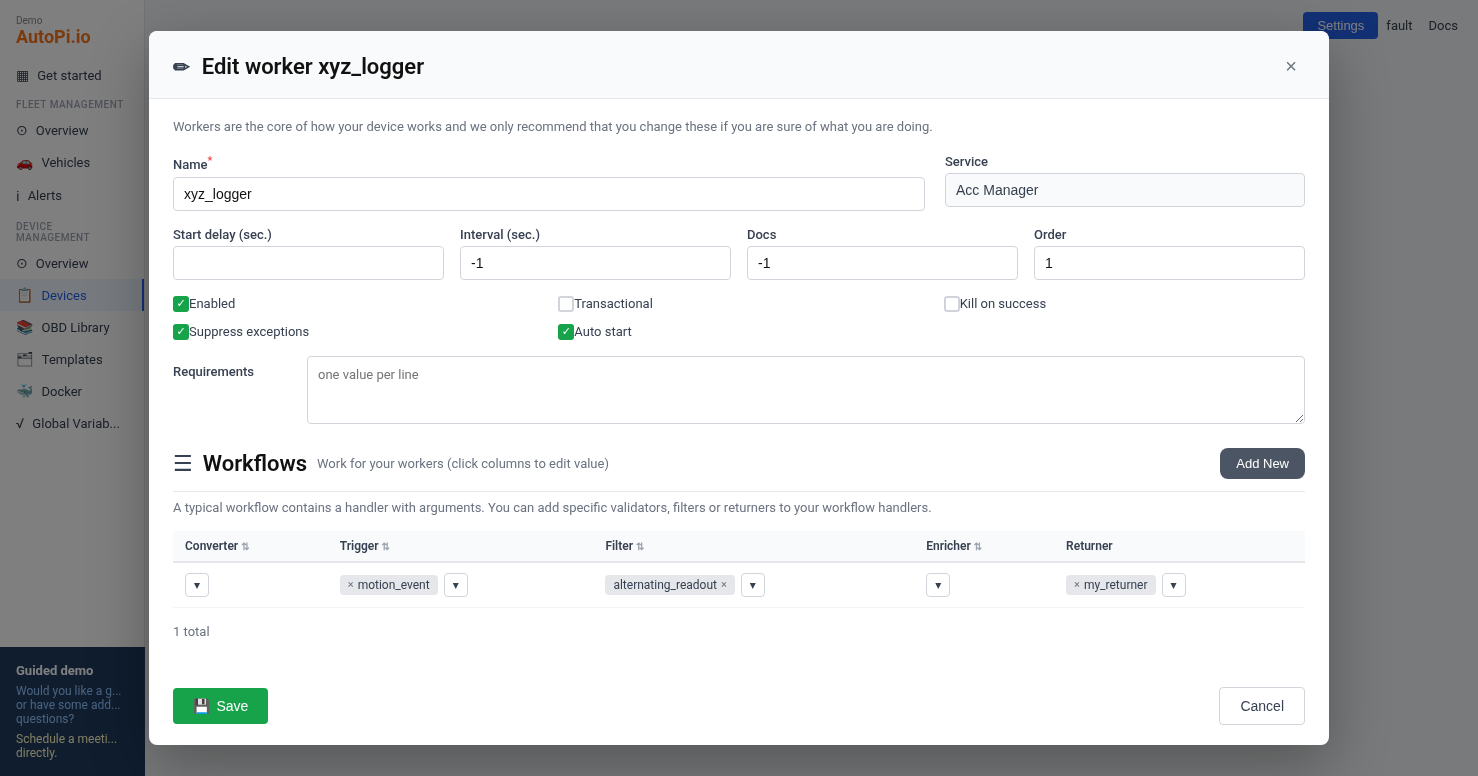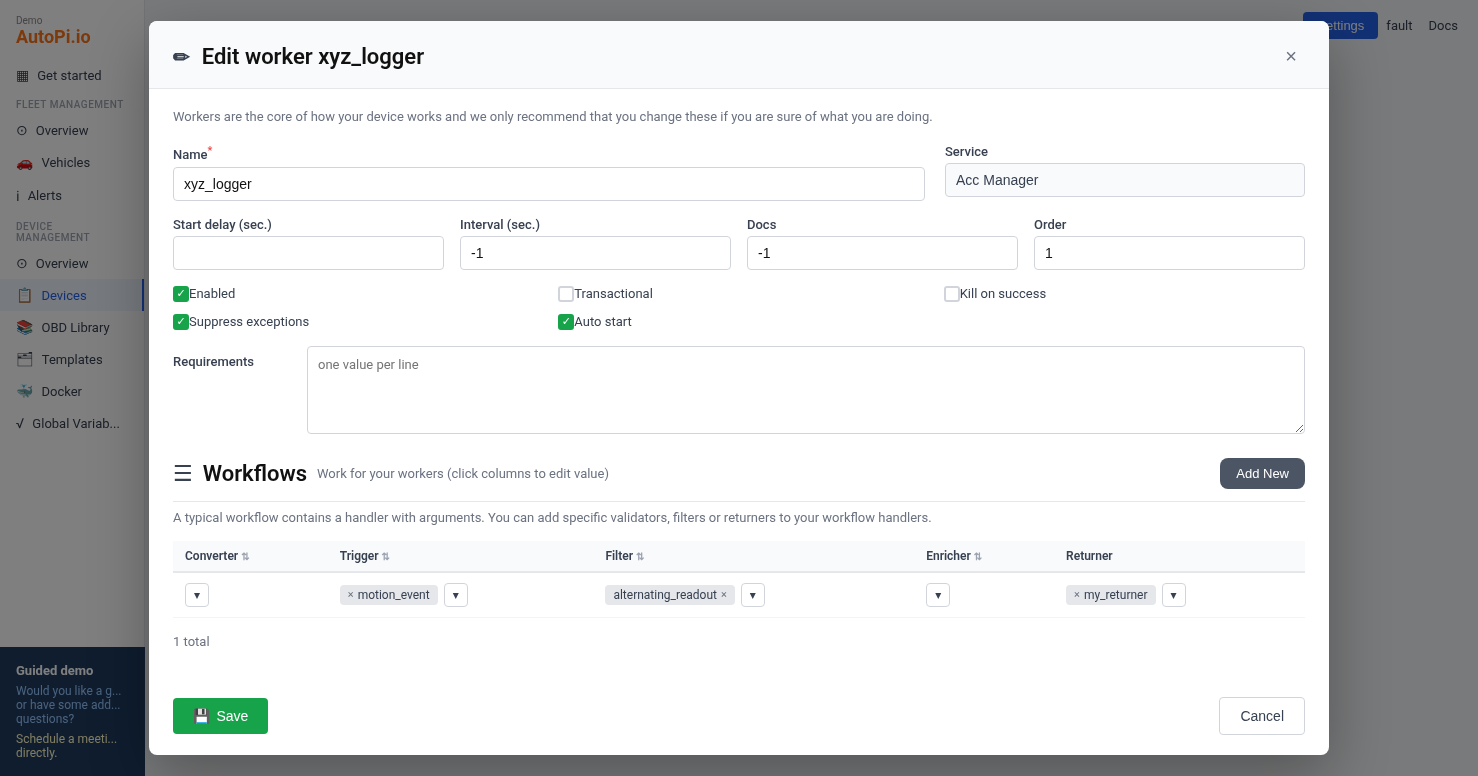--- a/index.html
+++ b/index.html
@@ -239,21 +239,21 @@
       min-width: 120px;
     }
     .requirements-textarea {
       flex: 1;
       border: 1px solid #d1d5db;
       border-radius: 4px;
       padding: 10px;
       font-size: 13px;
       color: #9ca3af;
       resize: vertical;
-      height: 88px;
+      height: 68px;
       outline: none;
       font-family: inherit;
     }
 
     
     .workflows-header {
       display: flex;
       align-items: center;
       justify-content: space-between;
       margin-bottom: 8px;

